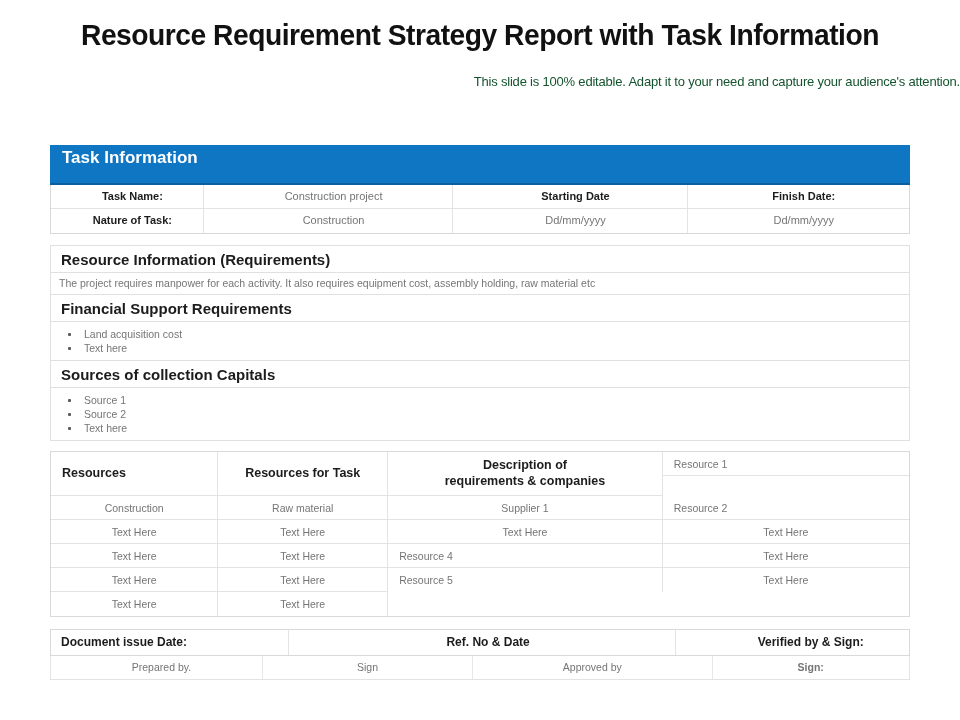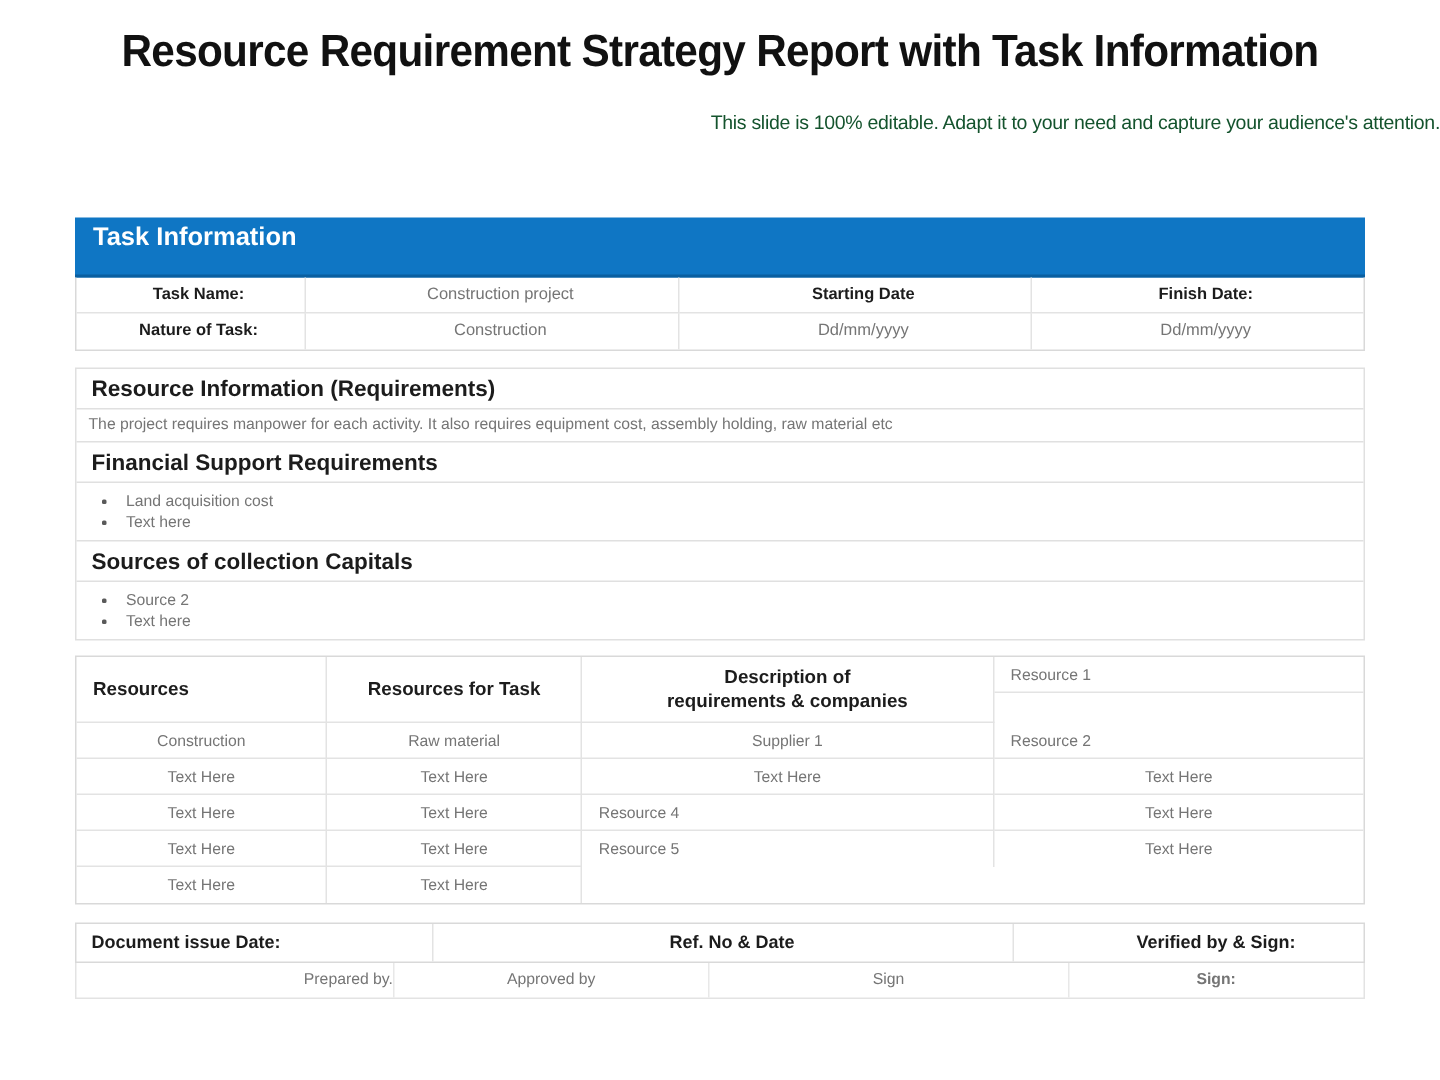--- a/index.html
+++ b/index.html
@@ -103,21 +103,21 @@
   .footer2 {
     display:grid; grid-template-columns:24.7% 24.5% 27.9% 22.9%;
     border:1px solid #e3e3e3; border-top:none;
   }
   .footer2 > div {
     height:23px; line-height:22px; text-align:center;
     font-size:10.5px; color:#757575;
     border-right:1px solid #e8e8e8;
   }
   .footer2 > div:nth-child(4) { border-right:none;font-weight:bold; }
-  .footer2 > div.left { text-align:right; padding-left:10px; }
+  .footer2 > div.left { text-align:center; padding-left:10px; }
 </style>
 </head>
 <body>
 
 <div class="slide">
 
   <h1 class="title">Resource Requirement Strategy Report with Task Information</h1>
   <p class="subtitle">This slide is 100% editable. Adapt it to your need and capture your audience's attention.</p>
 
   <div class="content">
@@ -151,20 +151,24 @@
             <span class="bdot"></span>
             <span>Text here</span>
           </li>
         </ul>
       </div>
       <div class="sec-row sec-head">Sources of collection Capitals</div>
       <div class="sec-row">
         <ul class="sec-bullets">
           <li>
             <span class="bdot"></span>
+            <span>Source 1</span>
+          </li>
+          <li>
+            <span class="bdot"></span>
             <span>Source 2</span>
           </li>
           <li>
             <span class="bdot"></span>
             <span>Text here</span>
           </li>
         </ul>
       </div>
     </div>
 
@@ -199,19 +203,19 @@
       <div class="dcell">Text Here</div>
     </div>
 
     <div class="footer1">
       <div class="left">Document issue Date:</div>
       <div>Ref. No &amp; Date</div>
       <div>Verified by &amp; Sign:</div>
     </div>
     <div class="footer2">
       <div class="left">Prepared by.</div>
+      <div>Sign</div>
       <div>Approved by</div>
-      <div>Sign</div>
       <div>Sign:</div>
     </div>
 
   </div>
 </div>
 
 </body></html>

